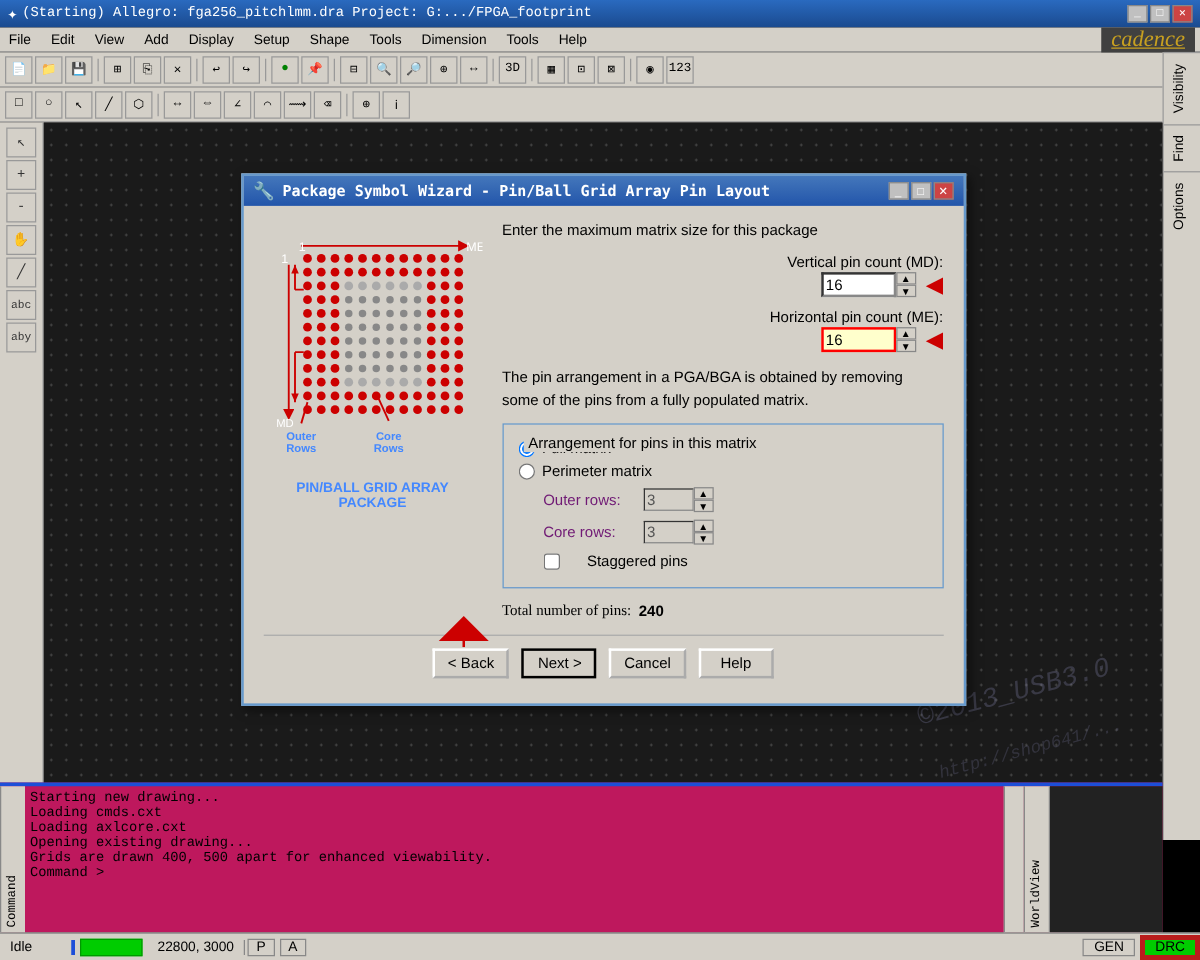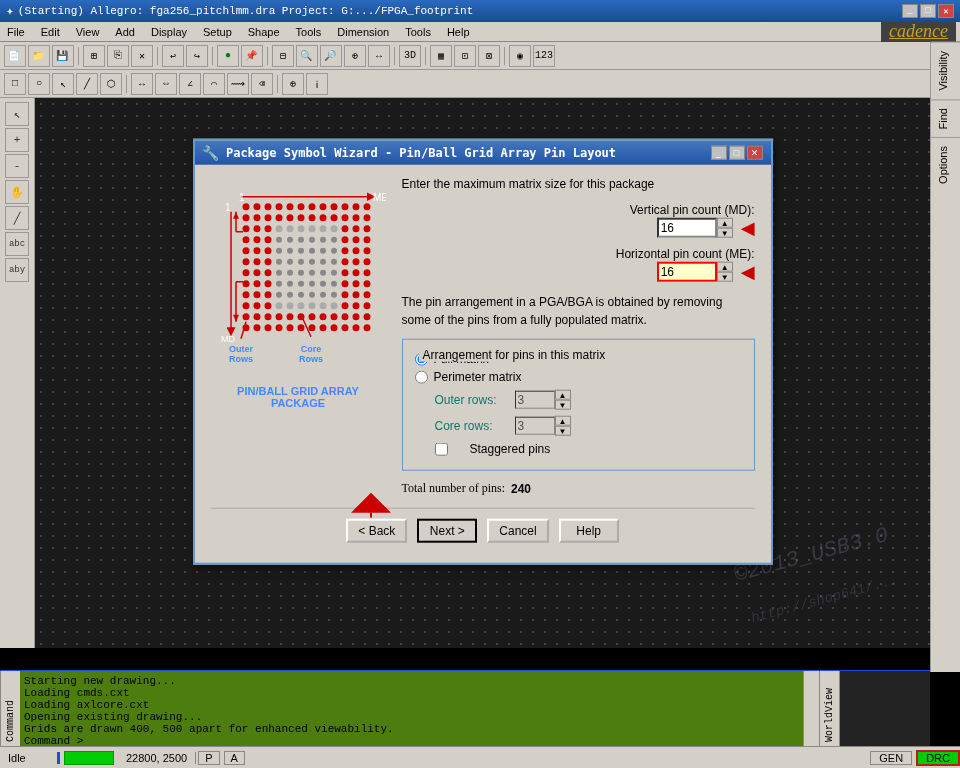--- a/index.html
+++ b/index.html
@@ -286,21 +286,21 @@
 
     .sub-form-row {
       display: flex;
       align-items: center;
       margin: 6px 0 6px 20px;
     }
     .sub-label {
       width: 80px;
       font-size: 12px;
       font-family: Arial, sans-serif;
-      color: #0f766e;
+      color: #701a75;
     }
     .sub-input {
       width: 40px;
       height: 18px;
       border: 1px inset #888;
       background: #d4d0c8;
       font-size: 12px;
       padding: 0 2px;
     }
 
@@ -334,20 +334,21 @@
       height: 24px;
       background: #d4d0c8;
       border: 2px outset #fff;
       font-size: 12px;
       font-family: Arial, sans-serif;
       cursor: pointer;
       padding: 0 10px;
     }
     .dlg-btn.default-btn {
       border: 2px solid #000;
+      text-align: right;
     }
 
     
     #status-bar {
       position: absolute;
       bottom: 0;
       left: 0;
       right: 0;
       height: 22px;
       background: #d4d0c8;
@@ -357,31 +358,31 @@
       font-size: 11px;
       font-family: Arial, sans-serif;
     }
     #status-idle { padding: 0 8px; min-width: 60px; border-right: 3px solid #1d4ed8; }
     #status-bar-green { width: 50px; height: 14px; background: #00cc00; margin: 0 4px; border: 1px solid #009900; }
     #status-coords { padding: 0 8px; border-right: 1px solid #888; }
     #status-p { padding: 0 6px; border-right: 1px solid #888; background: #d4d0c8; border: 1px solid #888; margin: 0 2px; }
     #status-a { padding: 0 6px; border: 1px solid #888; margin: 0 2px; }
     #status-right { margin-left: auto; display: flex; align-items: center; gap: 4px; justify-content: center; }
     #status-gen { padding: 0 8px; background: #d4d0c8; border: 1px solid #888; }
-    #status-drc { padding: 0 8px; background: #00cc00; border: 2px solid #b91c1c; color: #000; }
+    #status-drc { padding: 0 8px; background: #00cc00; border: 4px solid #b91c1c; color: #000; }
 
     
     #command-area {
       position: absolute;
       bottom: 22px;
       left: 0;
       right: 30px;
-      height: 76px;
-      background: #4d7c0f;
-      border-top: 1px solid #1d4ed8;
+      height: 120px;
+      background: #be185d;
+      border-top: 3px solid #1d4ed8;
       display: flex;
     }
     #command-label {
       writing-mode: vertical-rl;
       transform: rotate(180deg);
       font-size: 10px;
       background: #d4d0c8;
       padding: 4px;
       border-right: 1px solid #888;
     }
@@ -848,20 +849,20 @@
     <div>Command &gt;</div>
   </div>
   <div id="scroll-bar-v"></div>
   <div id="worldview-label">WorldView</div>
   <div id="worldview-area"></div>
 </div>
 
 <div id="status-bar">
   <span id="status-idle">Idle</span>
   <div id="status-bar-green"></div>
-  <span id="status-coords">22800, 2500</span>
+  <span id="status-coords">22800, 3000</span>
   <div id="status-p">P</div>
   <div id="status-a">A</div>
   <div id="status-right">
     <div id="status-gen">GEN</div>
     <div id="status-drc">DRC</div>
   </div>
 </div>
 
 </body></html>

